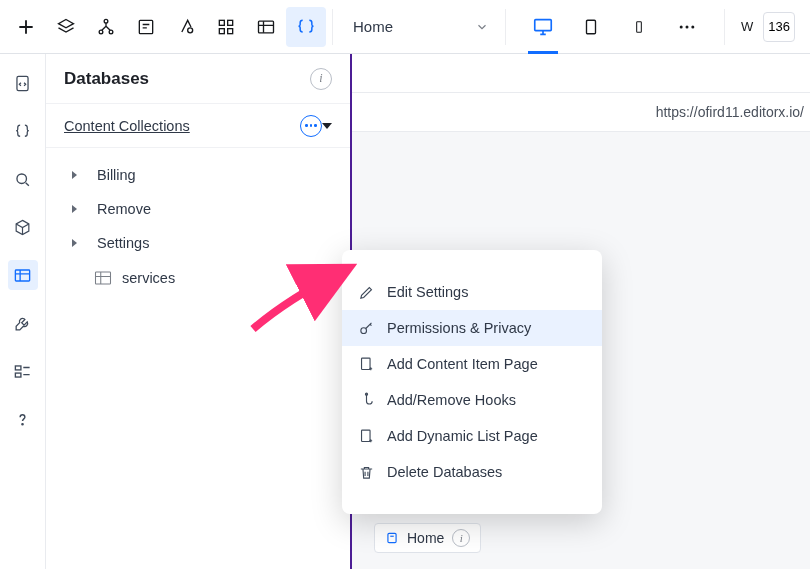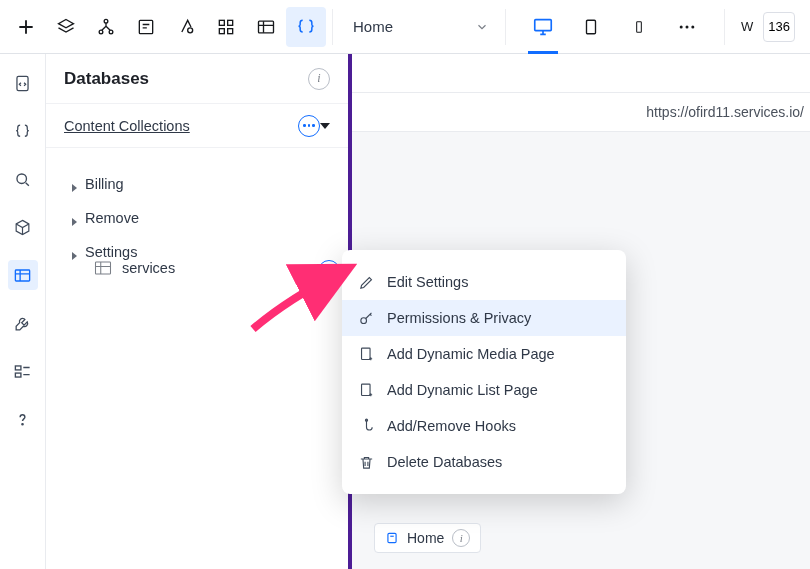--- a/index.html
+++ b/index.html
@@ -22,48 +22,48 @@
   .size-label { font-size:13px; color:#17191c;}
   .size-input { width:32px; height:30px; border:1px solid #dcdfe6; border-radius:4px; padding:0 4px; font-size:13px; text-align:left;}
   
   
   .main { display:flex; height:calc(569px - 54px); }
   .siderail { width:46px; border-right:1px solid #e9ebef; display:flex; flex-direction:column; align-items:center; padding-top:14px; gap:18px;}
   .siderail .rail-btn { width:30px; height:30px; display:flex; align-items:center; justify-content:center; color:#3f4a5a; cursor:pointer; border-radius:4px;}
   .siderail .rail-btn.active { background:#e6f0ff; color:#116dff;}
   .siderail .rail-btn svg{width:19px;height:19px;}
   
-  .panel { width:306px; border-right:4px solid #4c1d95; display:flex; flex-direction:column; background:#fff;}
+  .panel { width:306px; border-right:2px solid #4c1d95; display:flex; flex-direction:column; background:#fff;}
   .panel-header{ height:50px; display:flex; align-items:center; justify-content:space-between; padding:0 18px; border-bottom:1px solid #f0f1f4;}
   .panel-header h2{ font-size:17px; font-weight:700; color:#1d2027;}
   .info-circ{ width:22px;height:22px; border:1px solid #b9bec7; border-radius:50%; display:flex;align-items:center;justify-content:center; color:#7a7f87; font-size:12px; font-style:italic; font-family:Georgia,serif;}
   .info-circ.small{width:18px;height:18px;font-size:11px;}
   
   .subheader{ height:44px; display:flex; align-items:center; padding:0 18px; border-bottom:1px solid #f0f1f4;text-decoration:underline;}
   .subheader .title{ flex:1; font-size:14.5px; font-weight:500; color:#2f3847;}
   .ellipsis-circ{ width:22px;height:22px;border:1.5px solid #116dff;border-radius:50%;display:flex;align-items:center;justify-content:center;color:#116dff;cursor:pointer;}
   .dots3{display:flex;gap:2.2px;} .dots3 span{width:2.5px;height:2.5px;border-radius:50%;background:currentColor;}
   .sub-caret{ width:0;height:0;border-left:5px solid transparent;border-right:5px solid transparent;border-top:6px solid #1d2027; cursor:pointer;}
   
   .tree{ padding:10px 0 0 0; font-size:14.5px; color:#2f3847;}
-  .tree-item{ display:flex; align-items:flex-end; gap:8px; height:34px; padding:0 10px 0 26px; cursor:pointer;}
+  .tree-item{ display:flex; align-items:center; gap:20px; height:34px; padding:0 10px 0 26px; cursor:pointer;}
   .tree-caret{ width:0;height:0;border-top:4px solid transparent;border-bottom:4px solid transparent;border-left:5px solid #636a76;}
-  .tree-leaf{ display:flex; gap:10px; height:36px; padding-left:48px; cursor:pointer; position:relative;}
+  .tree-leaf{ display:flex; align-items:center; gap:10px; height:36px; padding-left:48px; cursor:pointer; position:relative;}
   .tree-leaf .leaf-label{ flex:1; }
   .tree-leaf .ellipsis-circ{ margin-right:8px; }
   .tree-leaf .grid-ico{ width:18px;height:16px;}
   
   .canvas{ flex:1; position:relative; background:#fff;}
   .urlbar{ position:absolute; left:0; right:0; top:38px; height:40px; border-top:1px solid #e9ebef; border-bottom:1px solid #e9ebef; display:flex; align-items:center; justify-content:flex-end; padding:0 6px 0 20px; font-size:14px; color:#4a515c;}
   .canvas-stage{ position:absolute; left:0; right:0; top:78px; bottom:0; background:#f6f7f9;}
   .home-chip{ position:absolute; left:22px; bottom:16px; display:flex; align-items:center; gap:8px; height:30px; padding:0 10px; border:1px solid #dfe3ea; border-radius:4px; background:#fff; font-size:14px; color:#2f3847;}
   .home-chip svg{color:#116dff;}
   
   
-  .ctx-menu{ position:absolute; left:342px; top:250px; width:284px; background:#fff; border-radius:8px; box-shadow:0 8px 32px rgba(0,0,0,.18); padding:14px 0; z-index:20;}
+  .ctx-menu{ position:absolute; left:342px; top:250px; width:260px; background:#fff; border-radius:8px; box-shadow:0 8px 32px rgba(0,0,0,.18); padding:24px 0; z-index:20;}
   .ctx-item{ height:36px; display:flex; align-items:center; gap:12px; padding:0 16px; font-size:14.5px; color:#2f3847; cursor:pointer;}
   .ctx-item.hover{ background:#eaf2ff;}
   .ctx-item svg{ width:17px; height:17px; color:#3f4a5a; flex-shrink:0;}
   
   
   .arrow{ position:absolute; left:248px; top:259px; z-index:25; pointer-events:none;}
 </style>
 </head>
 <body>
 
@@ -256,21 +256,21 @@
               <span></span>
               <span></span>
             </div>
           </div>
       </div>
     </div>
   </div>
 
   <div class="canvas">
     <div class="urlbar">
-      <span>https://ofird11.services.io/</span>
+      <span>https://ofird11.editorx.io/</span>
     </div>
     <div class="canvas-stage">
       <div class="home-chip">
         <svg width="14" height="14" viewBox="0 0 24 24" fill="none" stroke="currentColor" stroke-width="2">
             <rect x="5" y="4" width="14" height="16" rx="2"></rect>
             <path d="M9 9h6"></path>
           </svg>
         <span>Home</span>
         <div class="info-circ small">i</div>
       </div>
@@ -290,35 +290,35 @@
         <circle cx="8" cy="15" r="4"></circle>
         <path d="M11 12l8-8M17 6l2 2"></path>
       </svg>
     <span>Permissions &amp; Privacy</span>
   </div>
   <div class="ctx-item">
     <svg viewBox="0 0 24 24" fill="none" stroke="currentColor" stroke-width="1.6">
         <rect x="5" y="3" width="12" height="16" rx="1"></rect>
         <path d="M16 18h4M18 16v4"></path>
       </svg>
-    <span>Add Dynamic Media Page</span>
+    <span>Add Content Item Page</span>
+  </div>
+  <div class="ctx-item">
+    <svg viewBox="0 0 24 24" fill="none" stroke="currentColor" stroke-width="1.6">
+        <path d="M12 3v10a4 4 0 108 0"></path>
+        <circle cx="12" cy="3" r="1.5"></circle>
+      </svg>
+    <span>Add/Remove Hooks</span>
   </div>
   <div class="ctx-item">
     <svg viewBox="0 0 24 24" fill="none" stroke="currentColor" stroke-width="1.6">
         <rect x="5" y="3" width="12" height="16" rx="1"></rect>
         <path d="M16 18h4M18 16v4"></path>
       </svg>
     <span>Add Dynamic List Page</span>
-  </div>
-  <div class="ctx-item">
-    <svg viewBox="0 0 24 24" fill="none" stroke="currentColor" stroke-width="1.6">
-        <path d="M12 3v10a4 4 0 108 0"></path>
-        <circle cx="12" cy="3" r="1.5"></circle>
-      </svg>
-    <span>Add/Remove Hooks</span>
   </div>
   <div class="ctx-item">
     <svg viewBox="0 0 24 24" fill="none" stroke="currentColor" stroke-width="1.6">
         <path d="M4 7h16M9 7V5h6v2M7 7l1 13h8l1-13M10 11v6M14 11v6"></path>
       </svg>
     <span>Delete Databases</span>
   </div>
 </div>
 
 <svg class="arrow" width="110" height="80" viewBox="0 0 110 80">

